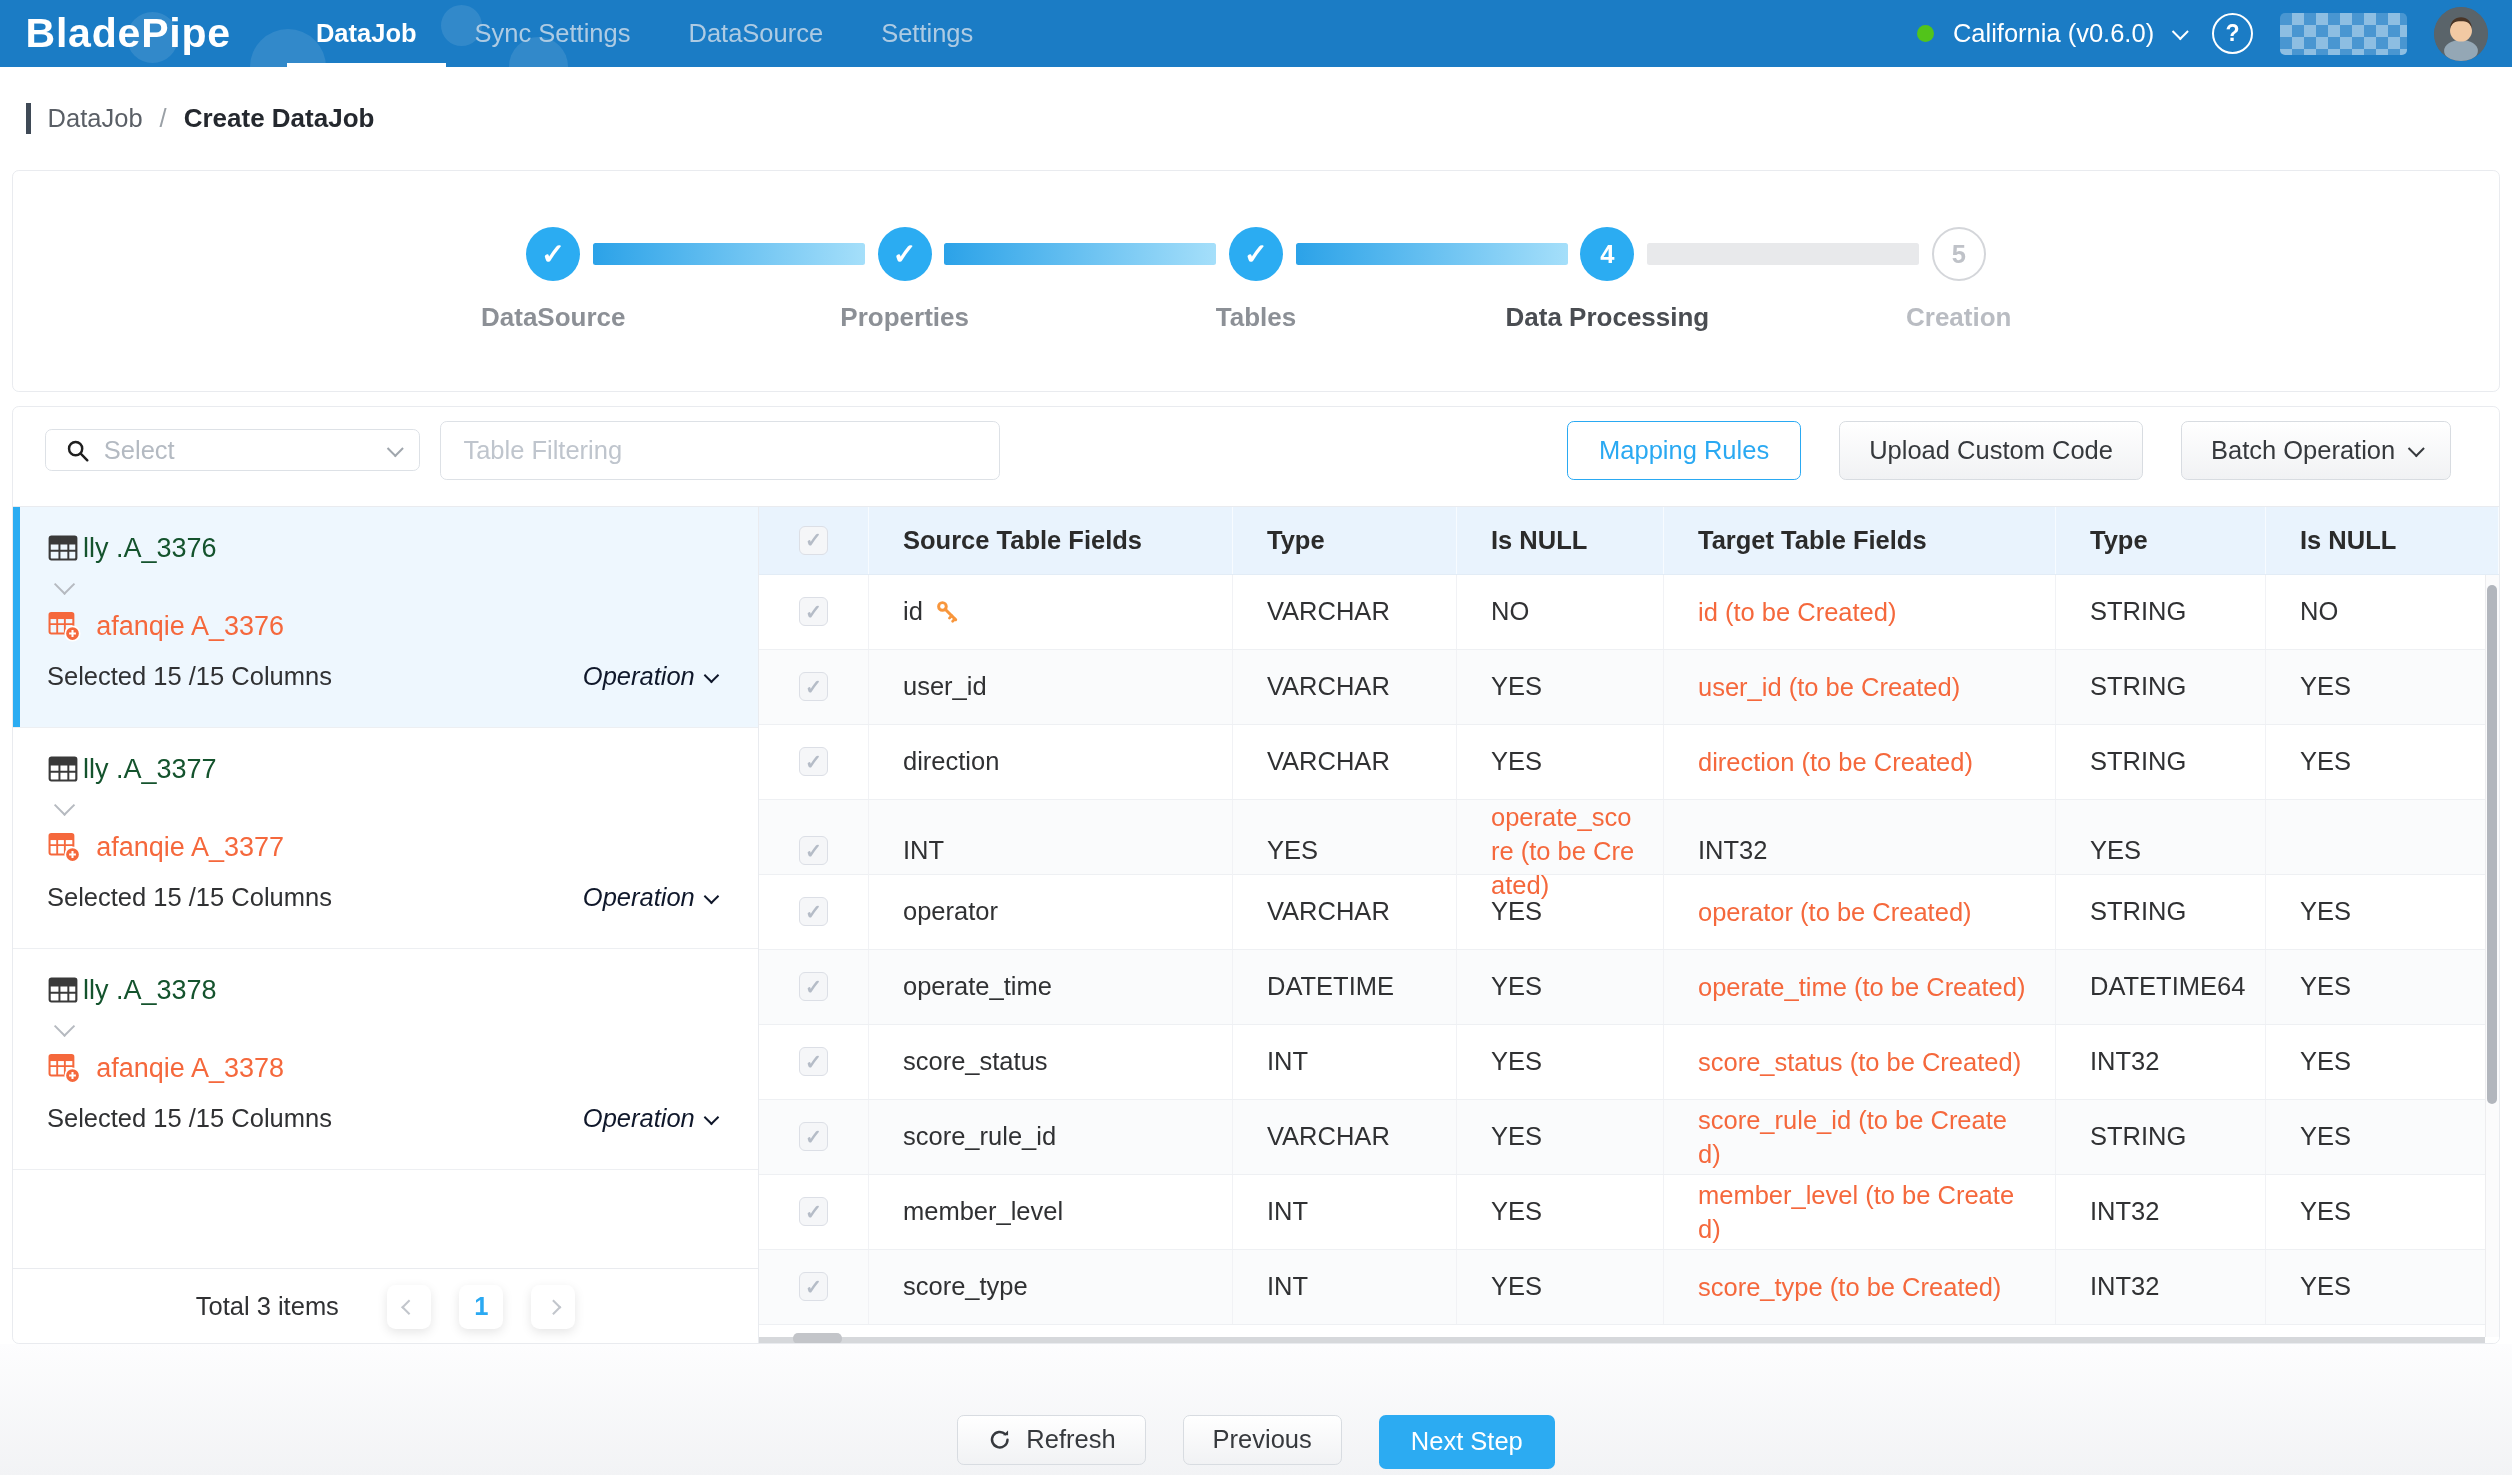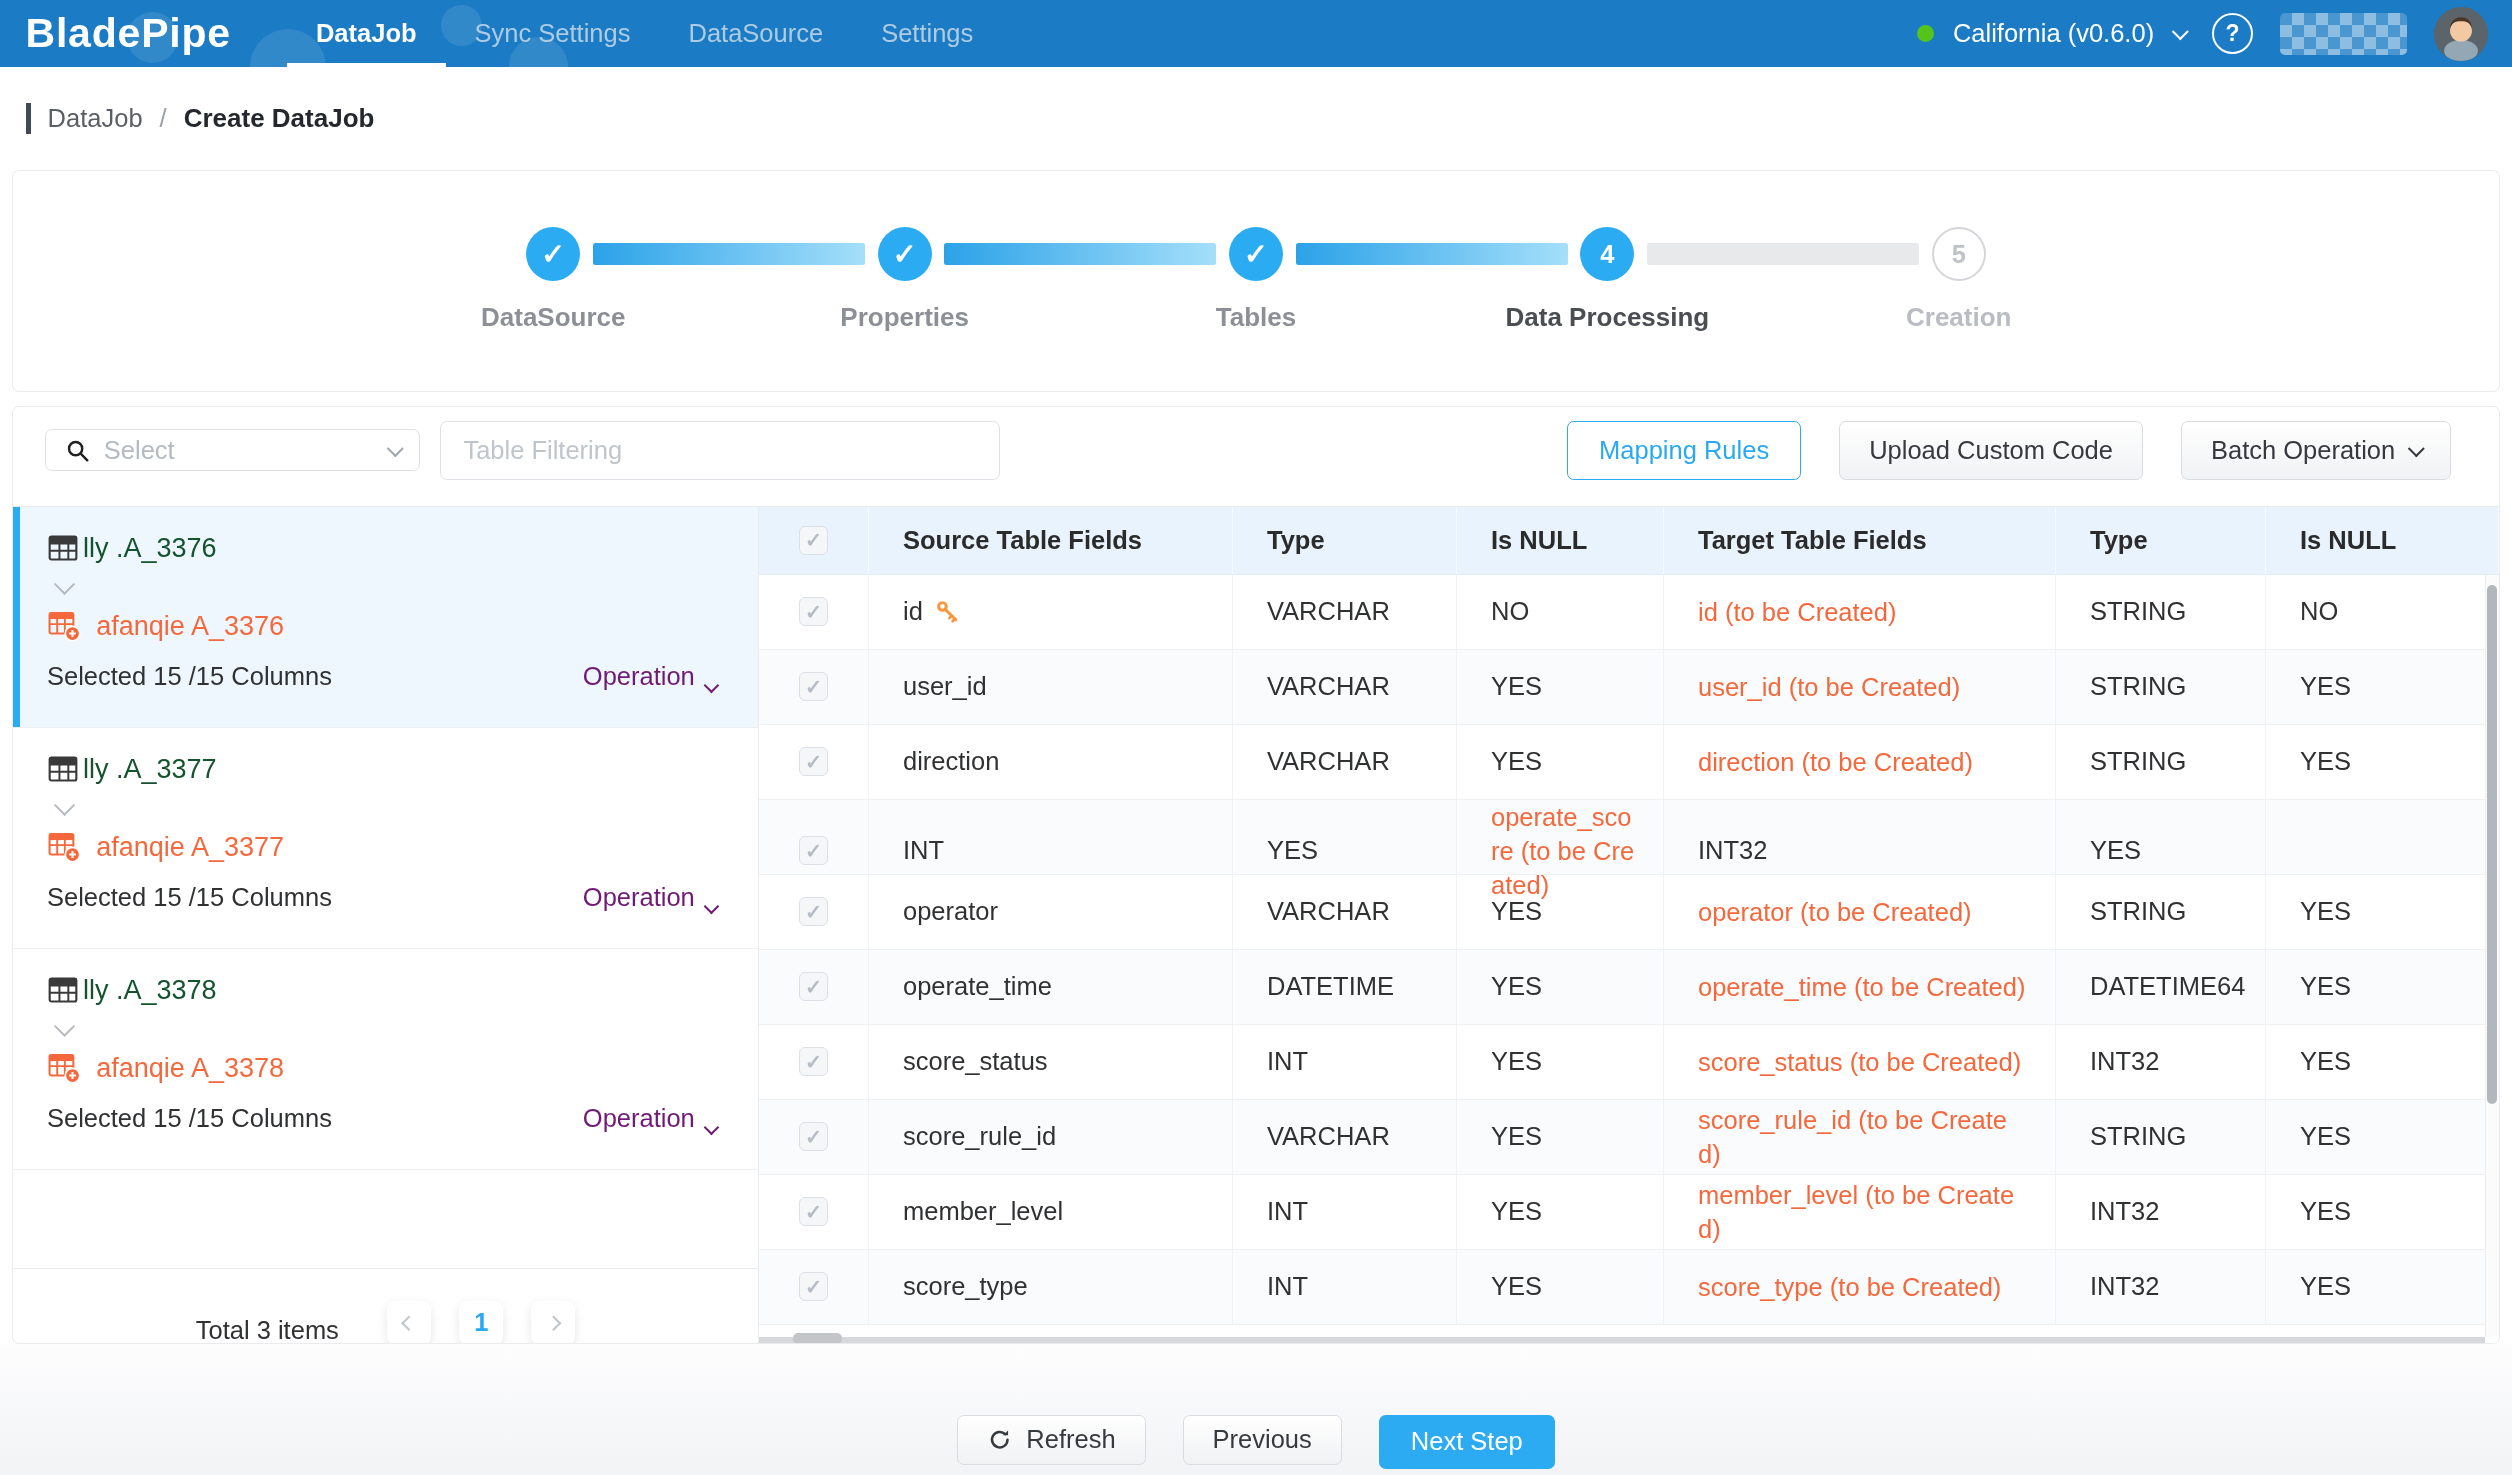--- a/index.html
+++ b/index.html
@@ -70,23 +70,23 @@
   .content{display:flex;border-top:0.8px solid #e9ebef;height:838px;margin-top:26px;}
   .left-panel{width:746px;border-right:0.8px solid #e9ebef;display:flex;flex-direction:column;box-sizing:border-box;}
   .list-item{height:221px;border-bottom:0.8px solid #edeff2;position:relative;padding:25.5px 25.5px 0 34px;box-sizing:border-box;cursor:pointer;}
   .list-item.selected{background:#eef7fe;}
   .list-item.selected::before{content:"";position:absolute;left:0;top:0;bottom:0;width:6.8px;background:#2bacf2;}
   .li-row1{display:flex;align-items:center;gap:4px;font-size:27px;color:#14532d;}
   .li-chev{margin:13.6px 0 0 8.5px;color:#b6bac0;}
   .li-chev .chev{width:12.7px;height:12.7px;border-width:2.5px;}
   .li-row3{display:flex;align-items:flex-end;gap:15.3px;margin-top:12px;font-size:27px;color:#f5683c;}
   .li-row4{display:flex;align-items:center;justify-content:space-between;margin-top:20.4px;padding-right:17px;font-size:25.5px;color:#303133;}
-  .li-op{color:#701a75;display:flex;align-items:flex-end;gap:10.2px;cursor:pointer;}
+  .li-op{color:#0f172a;display:flex;align-items:center;gap:10.2px;cursor:pointer;font-style:italic;}
   .li-op .chev{width:8.5px;height:8.5px;border-width:2.5px;}
-  .panel-footer{border-top:0.8px solid #e9ebef;height:76px;margin-top:auto;display:flex;align-items:flex-end;justify-content:center;gap:28px;font-size:25.5px;color:#303133;}
+  .panel-footer{border-top:0.8px solid #e9ebef;height:76px;margin-top:auto;display:flex;align-items:center;justify-content:center;gap:28px;font-size:25.5px;color:#303133;}
   .pf-total{margin-right:20.4px;}
   .pg-btn{width:44px;height:44px;border-radius:8.5px;background:#fff;box-shadow:0 3.4px 10.2px rgba(0,0,0,0.10);
     display:flex;align-items:center;justify-content:center;color:#c2c6cc;cursor:pointer;font-size:25.5px;}
   .pg-btn .chev{width:8.5px;height:8.5px;border-width:2.5px;}
   .chev-left{transform:rotate(135deg);}
   .chev-right{transform:rotate(-45deg);}
   .pg-btn.current{color:#2aa9f2;font-weight:bold;}
   
   .table-area{flex:1;position:relative;overflow:hidden;}
   .thead,.trow{display:grid;grid-template-columns:110px 364px 224px 207px 392px 210px 1fr;}

